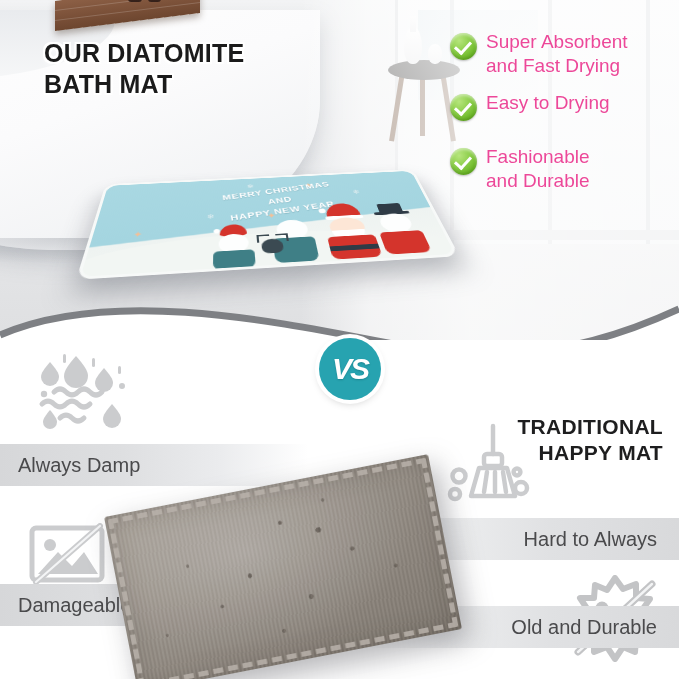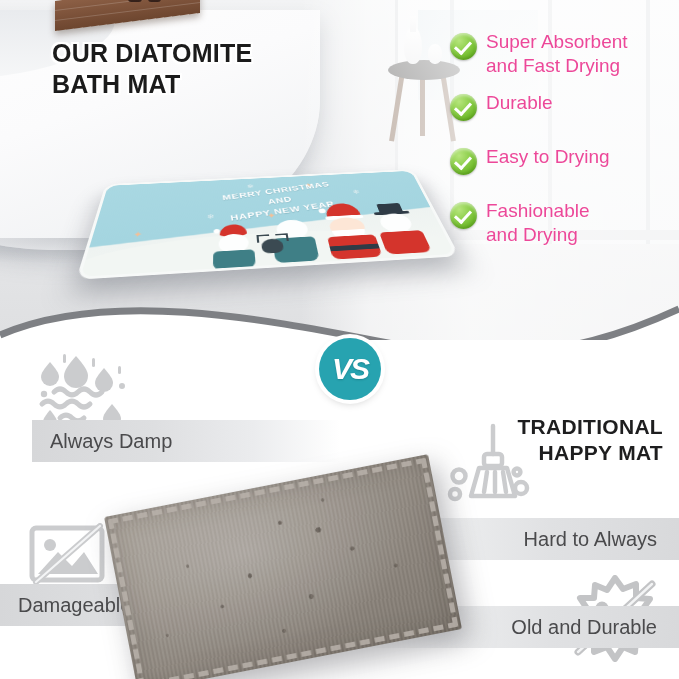--- a/index.html
+++ b/index.html
@@ -128,21 +128,21 @@
   }
   
   .veil {
     position: absolute; left: 300px; top: 0;
     width: 379px; height: 345px;
     background: linear-gradient(90deg, rgba(255,255,255,0) 0%, rgba(255,255,255,.62) 18%, rgba(255,255,255,.80) 45%, rgba(255,255,255,.72) 100%);
   }
 
   
   .headline {
-    position: absolute; left: 52px; top: 38px;
+    position: absolute; left: 44px; top: 38px;
     font-size: 25px; font-weight: 700; line-height: 1.25;
     letter-spacing: .2px;
     color: #1b1b1b;
     text-shadow:
       -2px -2px 0 #fff, 2px -2px 0 #fff, -2px 2px 0 #fff, 2px 2px 0 #fff,
       0 -2px 0 #fff, 0 2px 0 #fff, -2px 0 0 #fff, 2px 0 0 #fff,
       0 3px 6px rgba(255,255,255,.9);
     white-space: pre-line;
   }
 
@@ -425,30 +425,26 @@
 BATH MAT</div>
 
     <div class="features">
       <div class="feature">
         <div class="check"></div>
         <div class="feature-text">Super Absorbent
 and Fast Drying</div>
       </div>
       <div class="feature">
         <div class="check"></div>
-        <div class="feature-text">Durable</div>
-      </div>
-      <div class="feature">
-        <div class="check"></div>
         <div class="feature-text">Easy to Drying</div>
       </div>
       <div class="feature">
         <div class="check"></div>
         <div class="feature-text">Fashionable
-and Drying</div>
+and Durable</div>
       </div>
     </div>
   </div>
 
   <svg class="divider" viewBox="0 0 679 110" preserveAspectRatio="none">
     <path d="M0,60 C120,8 300,52 420,74 C520,92 610,66 679,34 L679,110 L0,110 Z" fill="#ffffff"></path>
     <path d="M0,60 C120,8 300,52 420,74 C520,92 610,66 679,34" fill="none" stroke="#7e8084" stroke-width="7"></path>
   </svg>
 
   <div class="bottom-half"></div>
@@ -464,21 +460,21 @@
       <rect x="56" y="6" width="3" height="9" rx="1.5"></rect>
       <rect x="82" y="14" width="3" height="8" rx="1.5"></rect>
       <circle cx="8" cy="42" r="3.2"></circle>
       <path d="M18,40 q6,-6 12,0 t12,0 t12,0 t12,0" fill="none" stroke="#c9cacc" stroke-width="5" stroke-linecap="round"></path>
       <path d="M6,52 q6,-6 12,0 t12,0 t12,0 t12,0" fill="none" stroke="#c9cacc" stroke-width="5" stroke-linecap="round"></path>
       <path d="M24,66 q6,-6 12,0 t12,0" fill="none" stroke="#c9cacc" stroke-width="5" stroke-linecap="round"></path>
       <circle cx="86" cy="34" r="3"></circle>
     </g>
   </svg>
 
-  <div class="label-band band-left" style="top:420px;margin-left:32px;">
+  <div class="label-band band-left" style="top:444px;">
     <span>Always Damp</span>
   </div>
 
   <svg class="feat-icon" style="left:28px;top:522px;width:80px;height:66px;" viewBox="0 0 80 66">
     <rect x="4" y="6" width="70" height="52" rx="4" fill="none" stroke="#c9cacc" stroke-width="5"></rect>
     <circle cx="22" cy="23" r="6" fill="#c9cacc"></circle>
     <path d="M10,52 L30,30 L44,44 L56,30 L70,52 Z" fill="#c9cacc"></path>
     <line x1="8" y1="60" x2="72" y2="4" stroke="#c9cacc" stroke-width="6" stroke-linecap="round"></line>
     <line x1="8" y1="60" x2="72" y2="4" stroke="#f4f5f6" stroke-width="2.2" stroke-linecap="round"></line>
   </svg>

